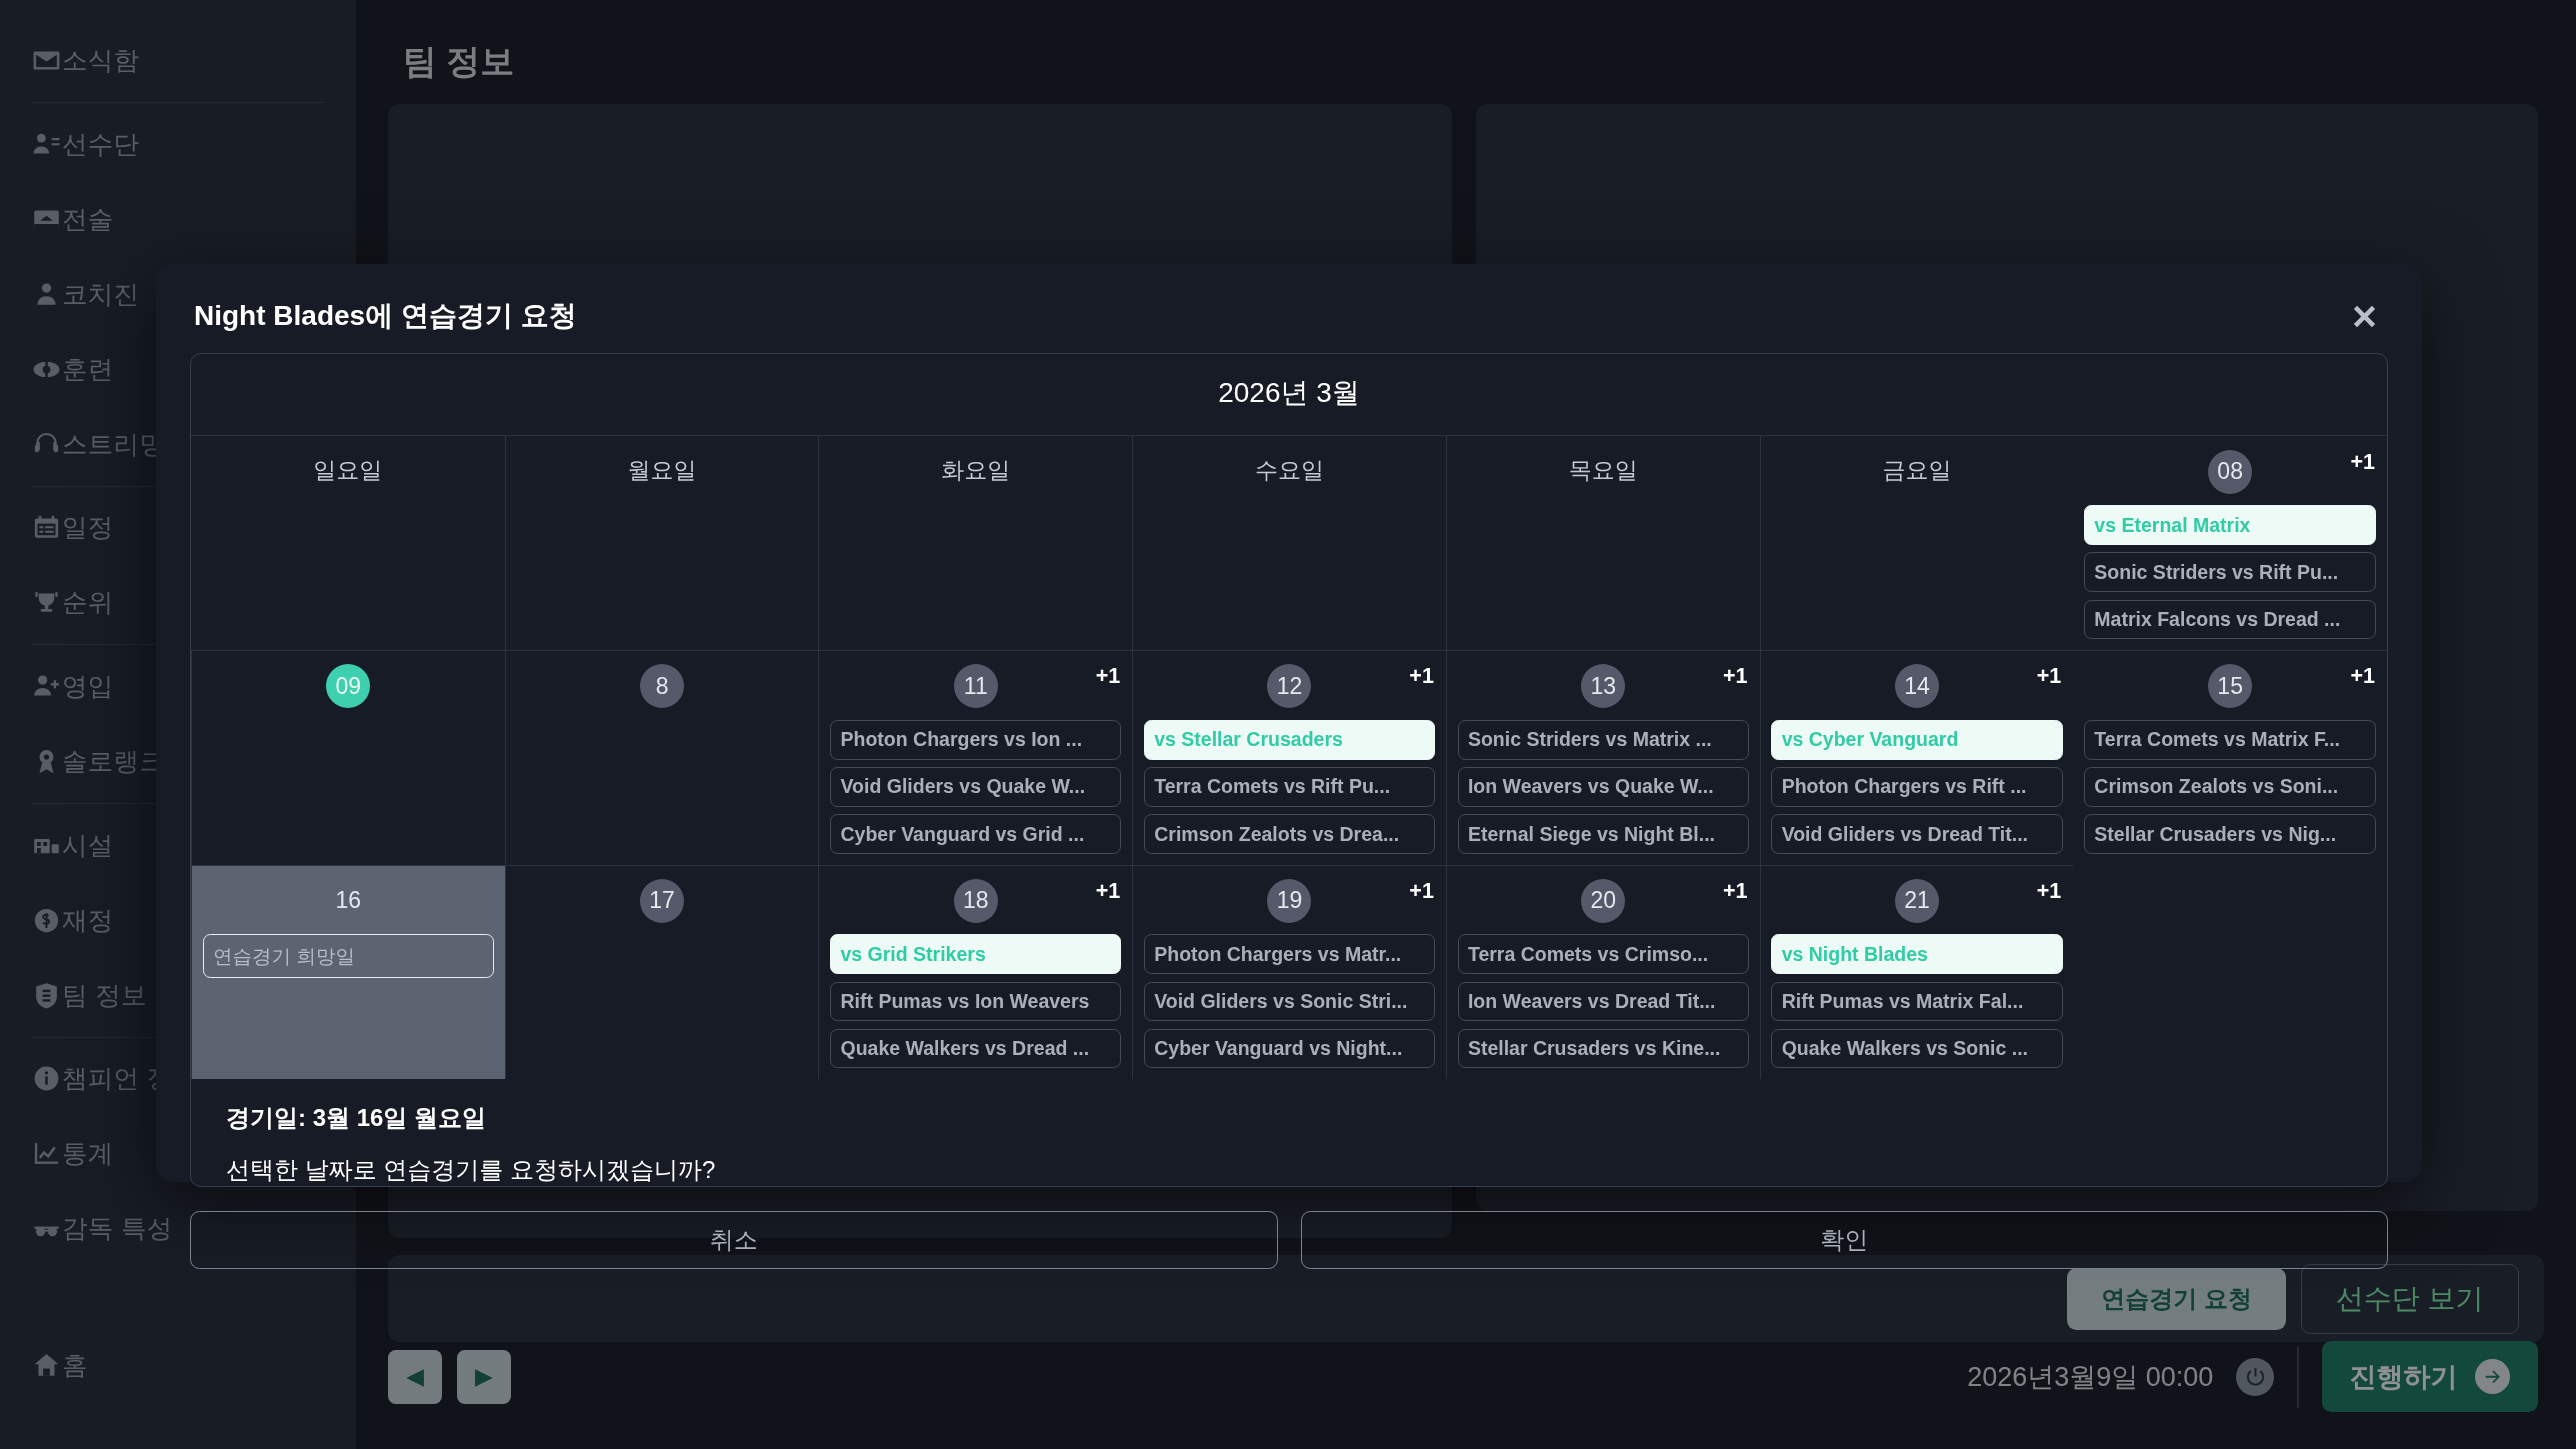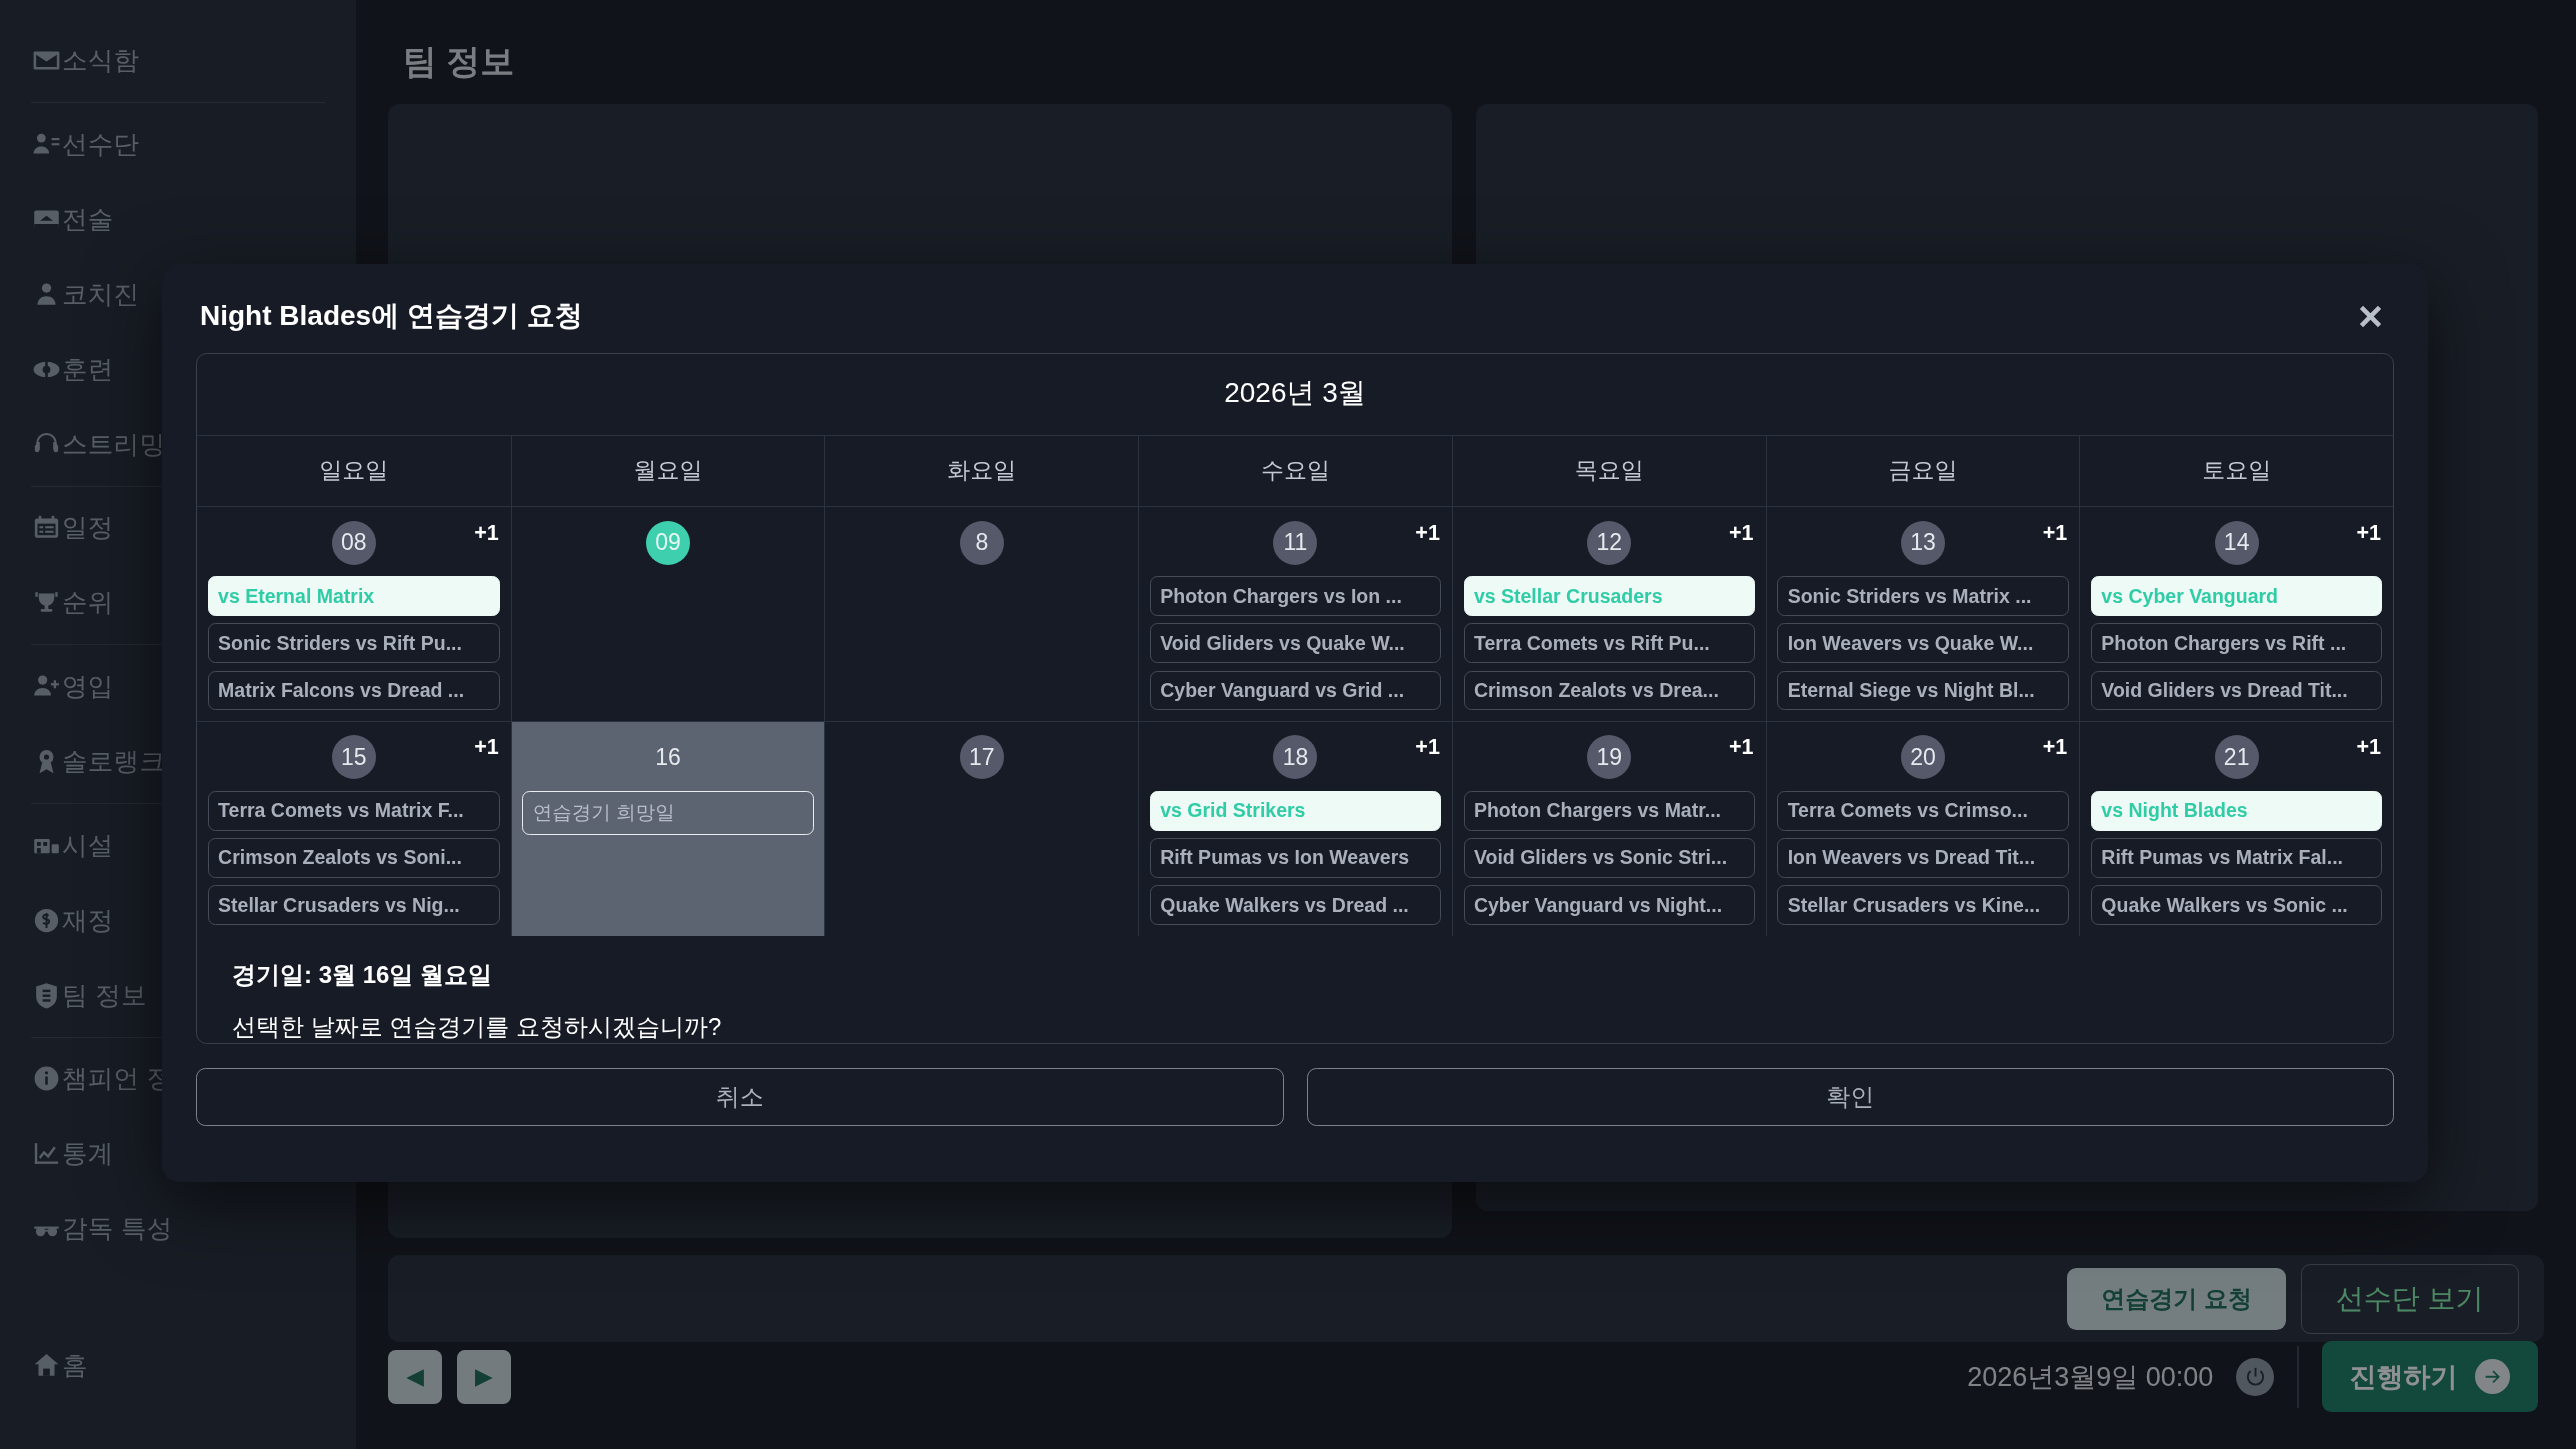--- a/index.html
+++ b/index.html
@@ -102,21 +102,21 @@
   }
   .proceed-circle {
     width: 35px; height: 35px; border-radius: 50%;
     background: #e8ecef; display: flex; align-items: center; justify-content: center;
   }
   .proceed-circle svg { width: 21.5px; height: 21.5px; fill: #1c7a63; }
 
   
   .overlay { position: absolute; inset: 0; background: rgba(8,10,14,0.45); }
   .modal {
-    position: absolute; left: 162px; top: 264px;
+    position: absolute; left: 156px; top: 264px;
     width: 2266px; height: 918px;
     background: #171b26;
     border-radius: 17.4px;
     box-shadow: 0 20px 74px rgba(0,0,0,.6);
     padding: 0;
   }
   .modal-header {
     display: flex; align-items: center;
     padding: 32px 38px 12px 38px;
   }
@@ -443,21 +443,20 @@
 
     <div class="calendar-wrap">
       <div class="cal-month">2026년 3월</div>
       <div class="cal-grid" id="cal-grid">
           <div class="dow">일요일</div>
           <div class="dow">월요일</div>
           <div class="dow">화요일</div>
           <div class="dow">수요일</div>
           <div class="dow">목요일</div>
           <div class="dow">금요일</div>
-          <div class="dow">토요일</div>
           <div class="day-cell col0">
             <div class="day-head">
               <div class="day-num ">08</div>
               <div class="plus-badge">+1</div>
             </div>
             <div class="match own">vs Eternal Matrix</div>
             <div class="match ">Sonic Striders vs Rift Pu...</div>
             <div class="match ">Matrix Falcons vs Dread ...</div>
           </div>
           <div class="day-cell col1">

